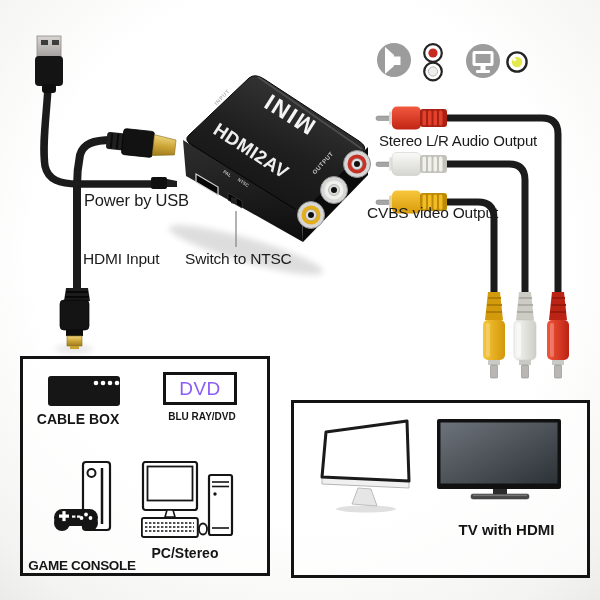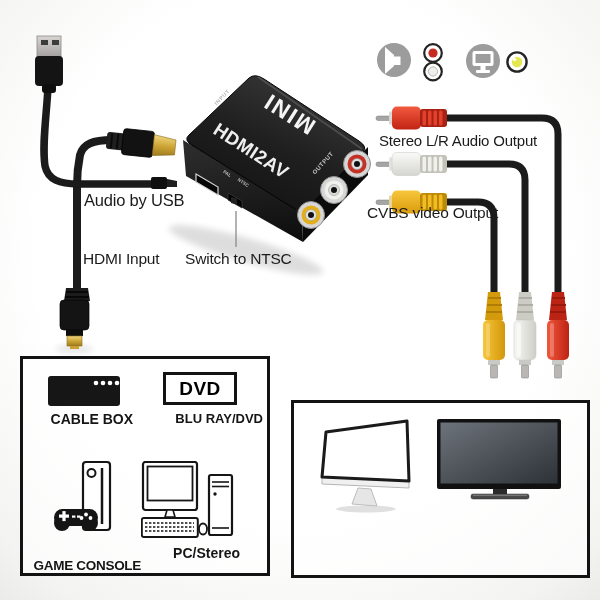--- a/index.html
+++ b/index.html
@@ -25,30 +25,30 @@
   .t-output{left:298px;top:157px;width:50px;height:12px;line-height:12px;
     transform:rotate(-48deg);font-size:6px;font-weight:700;color:#c2c2c2;letter-spacing:0.6px;}
   .t-pal{left:212px;top:169px;width:30px;height:10px;line-height:10px;
     transform:rotate(33deg);font-size:4.5px;font-weight:700;color:#bdbdbd;}
   .t-ntsc{left:228px;top:178px;width:30px;height:10px;line-height:10px;
     transform:rotate(33deg);font-size:4.5px;font-weight:700;color:#bdbdbd;}
   .panel{position:absolute;border:3.5px solid #131313;background:rgba(255,255,255,0.65);}
   .panel.sources{left:20px;top:356px;width:244px;height:214px;}
   .panel.outputs{left:291px;top:400px;width:293px;height:172px;}
   .panel .icon{position:absolute;}
-  .plabel{position:absolute;text-align:right;font-weight:700;color:#151515;white-space:nowrap;}
+  .plabel{position:absolute;text-align:center;font-weight:700;color:#151515;white-space:nowrap;}
   .pl-cable{left:0;top:52px;width:110px;font-size:14px;}
-  .pl-dvd{left:118px;top:52px;width:122px;font-size:13px;}
+  .pl-dvd{left:118px;top:52px;width:122px;font-size:10px;}
   .pl-console{left:0;top:188px;width:118px;font-size:13.5px;letter-spacing:-0.3px;margin-top:11px;}
   .pl-pc{left:107px;top:186px;width:110px;font-size:14px;}
   .pl-display{left:0;top:118px;width:145px;font-size:15px;font-weight:600;}
   .pl-tv{left:150px;top:118px;width:125px;font-size:15px;font-weight:600;}
   .dvd-box{position:absolute;left:140px;top:13px;width:68px;height:27px;border:3px solid #131313;
     background:#fff;display:flex;align-items:center;justify-content:center;
-    font-size:19px;font-weight:700;letter-spacing:0.5px;color:#000000;}
+    font-size:19px;font-weight:400;letter-spacing:0.5px;color:#8b5cf6;}
 </style>
 </head>
 <body>
 
 <div class="stage">
 
   <svg class="scene" width="600" height="600" viewBox="0 0 600 600">
     <defs>
       <linearGradient id="g_top" gradientUnits="userSpaceOnUse" x1="310" y1="60" x2="235" y2="230">
         <stop offset="0" stop-color="#3e3e3e"></stop>
@@ -263,21 +263,21 @@
     </g>
   </svg>
 
   <div class="boxtxt t-mini">MINI</div>
   <div class="boxtxt t-model">HDMI2AV</div>
   <div class="boxtxt t-input">INPUT</div>
   <div class="boxtxt t-output">OUTPUT</div>
   <div class="boxtxt t-pal">PAL</div>
   <div class="boxtxt t-ntsc">NTSC</div>
 
-  <div class="lbl power">Audio by USB</div>
+  <div class="lbl power">Power by USB</div>
   <div class="lbl hdmiin">HDMI Input</div>
   <div class="lbl switch">Switch to NTSC</div>
   <div class="lbl stereo">Stereo L/R Audio Output</div>
   <div class="lbl cvbs">CVBS video Output</div>
 
   <div class="panel sources">
     <svg class="icon" style="left:24px;top:16px;" width="74" height="32" viewBox="0 0 74 32">
       <rect x="1" y="1" width="72" height="30" rx="3" fill="#161616"></rect>
       <circle cx="49" cy="8" r="2.3" fill="#fff"></circle>
         <circle cx="56" cy="8" r="2.3" fill="#fff"></circle>
@@ -337,15 +337,16 @@
           <stop offset="0" stop-color="#6d737a"></stop>
             <stop offset="1" stop-color="#2d3237"></stop>
         </linearGradient>
       </defs>
       <rect x="0" y="0" width="124" height="70" rx="2" fill="#111"></rect>
       <rect x="3.5" y="3.5" width="117" height="61" fill="url(#g_tvscreen)"></rect>
       <rect x="56" y="70" width="14" height="5" fill="#2b2b2b"></rect>
       <rect x="34" y="75" width="58" height="5" rx="2" fill="#4a4a4a" stroke="#333" stroke-width="0.5"></rect>
       <line x1="36" y1="76.2" x2="90" y2="76.2" stroke="#8a8a8a" stroke-width="1"></line>
     </svg>
+    <div class="plabel pl-tv">TV with HDMI</div>
   </div>
 
 </div>
 
 </body></html>

